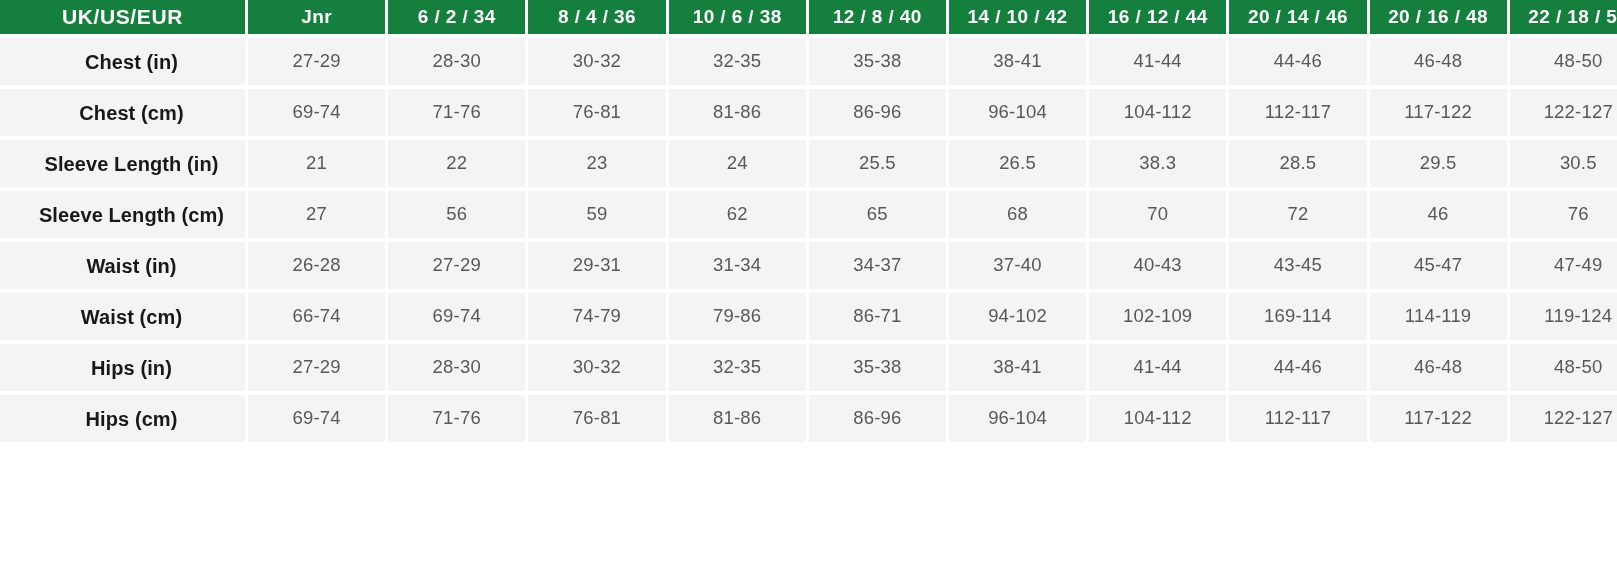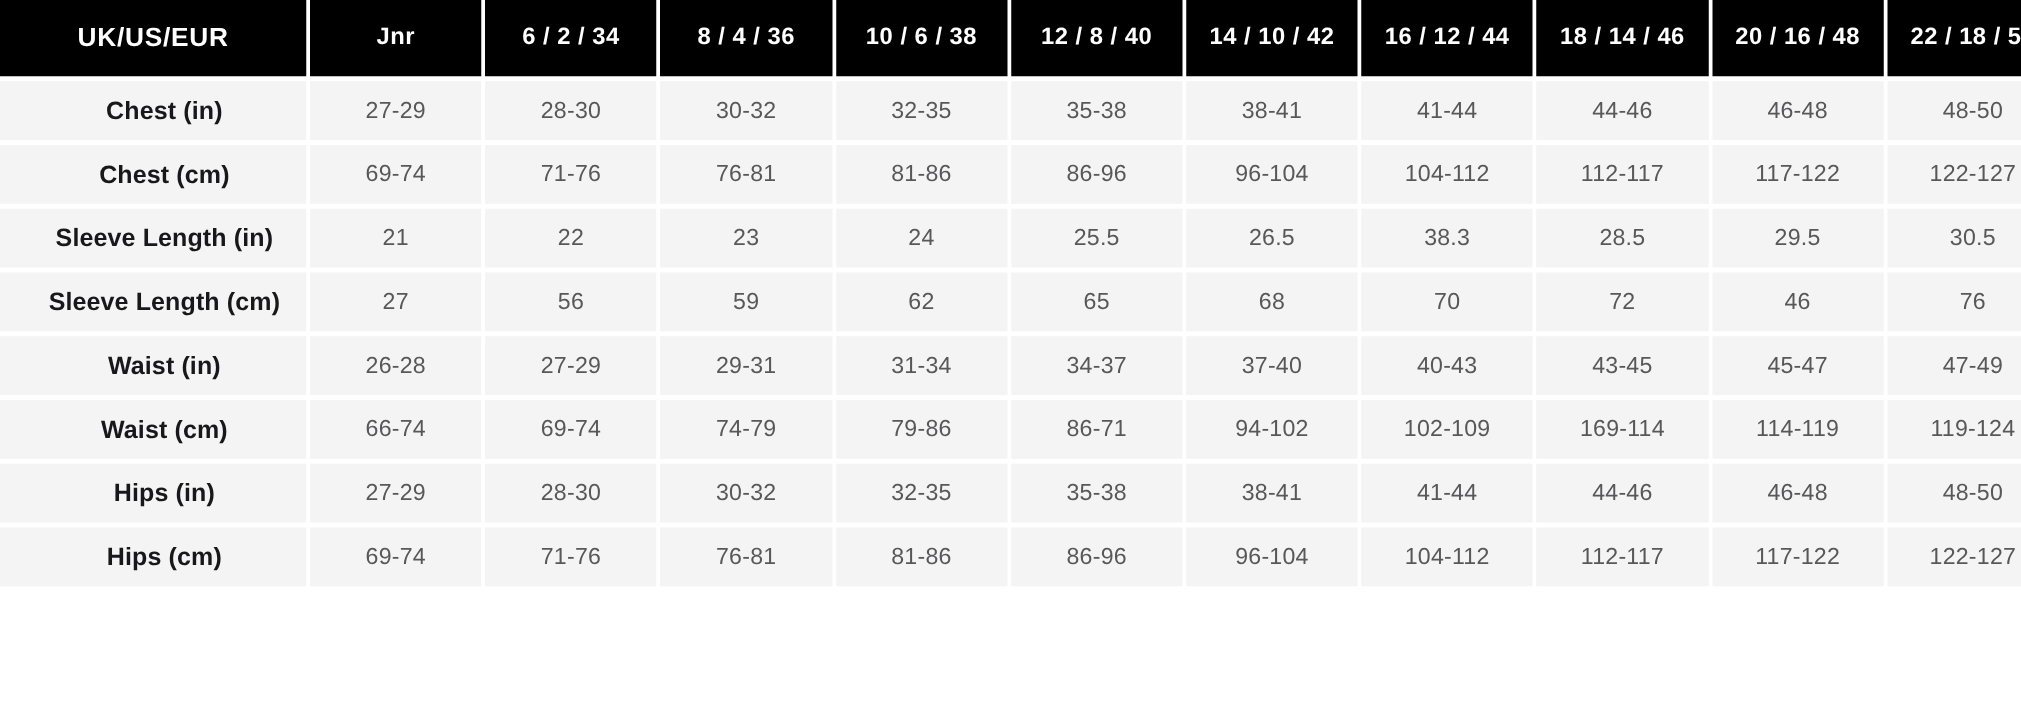--- a/index.html
+++ b/index.html
@@ -35,25 +35,25 @@
     margin: 0;
     height: 47px;
     text-align: center;
     vertical-align: middle;
     font-size: 18px;
     line-height: 1.2;
     box-sizing: border-box;
   }
   
   .size-table thead th {
-    background: #000000;
+    background: #15803d;
     color: #ffffff;
     font-weight: bold;
     letter-spacing: 0.4px;
-    height: 61px;
+    height: 34px;
     font-size: 19px;
   }
   .size-table thead th.corner {
     font-size: 21px;
     letter-spacing: 0.6px;
   }
   
   .size-table tbody td {
     background: #f4f4f4;
     color: #58585a;
@@ -105,21 +105,21 @@
     <thead>
       <tr>
         <th class="corner">UK/US/EUR</th>
         <th>Jnr</th>
         <th>6 / 2 / 34</th>
         <th>8 / 4 / 36</th>
         <th>10 / 6 / 38</th>
         <th>12 / 8 / 40</th>
         <th>14 / 10 / 42</th>
         <th>16 / 12 / 44</th>
-        <th>18 / 14 / 46</th>
+        <th>20 / 14 / 46</th>
         <th>20 / 16 / 48</th>
         <th>22 / 18 / 50</th>
       </tr>
     </thead>
     <tbody>
 
       <tr>
         <td class="rowhead">Chest (in)</td>
         <td>27-29</td>
         <td>28-30</td>

